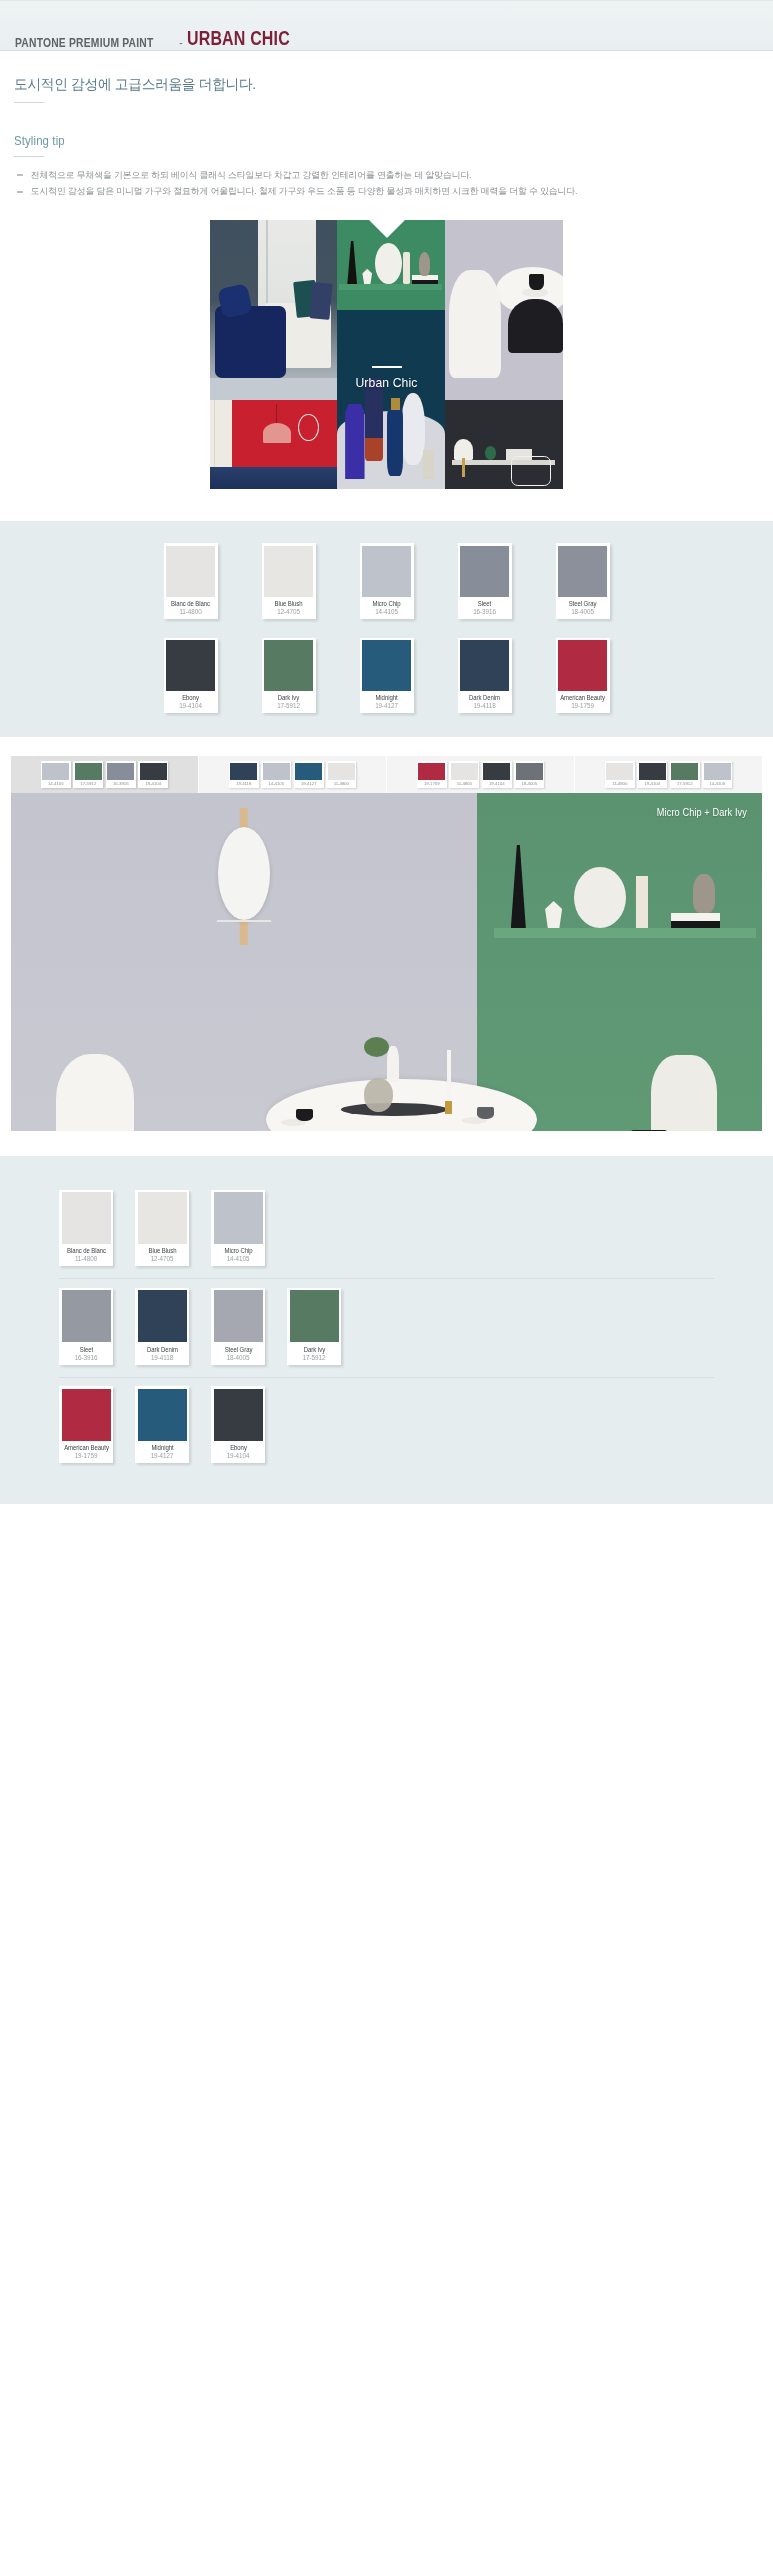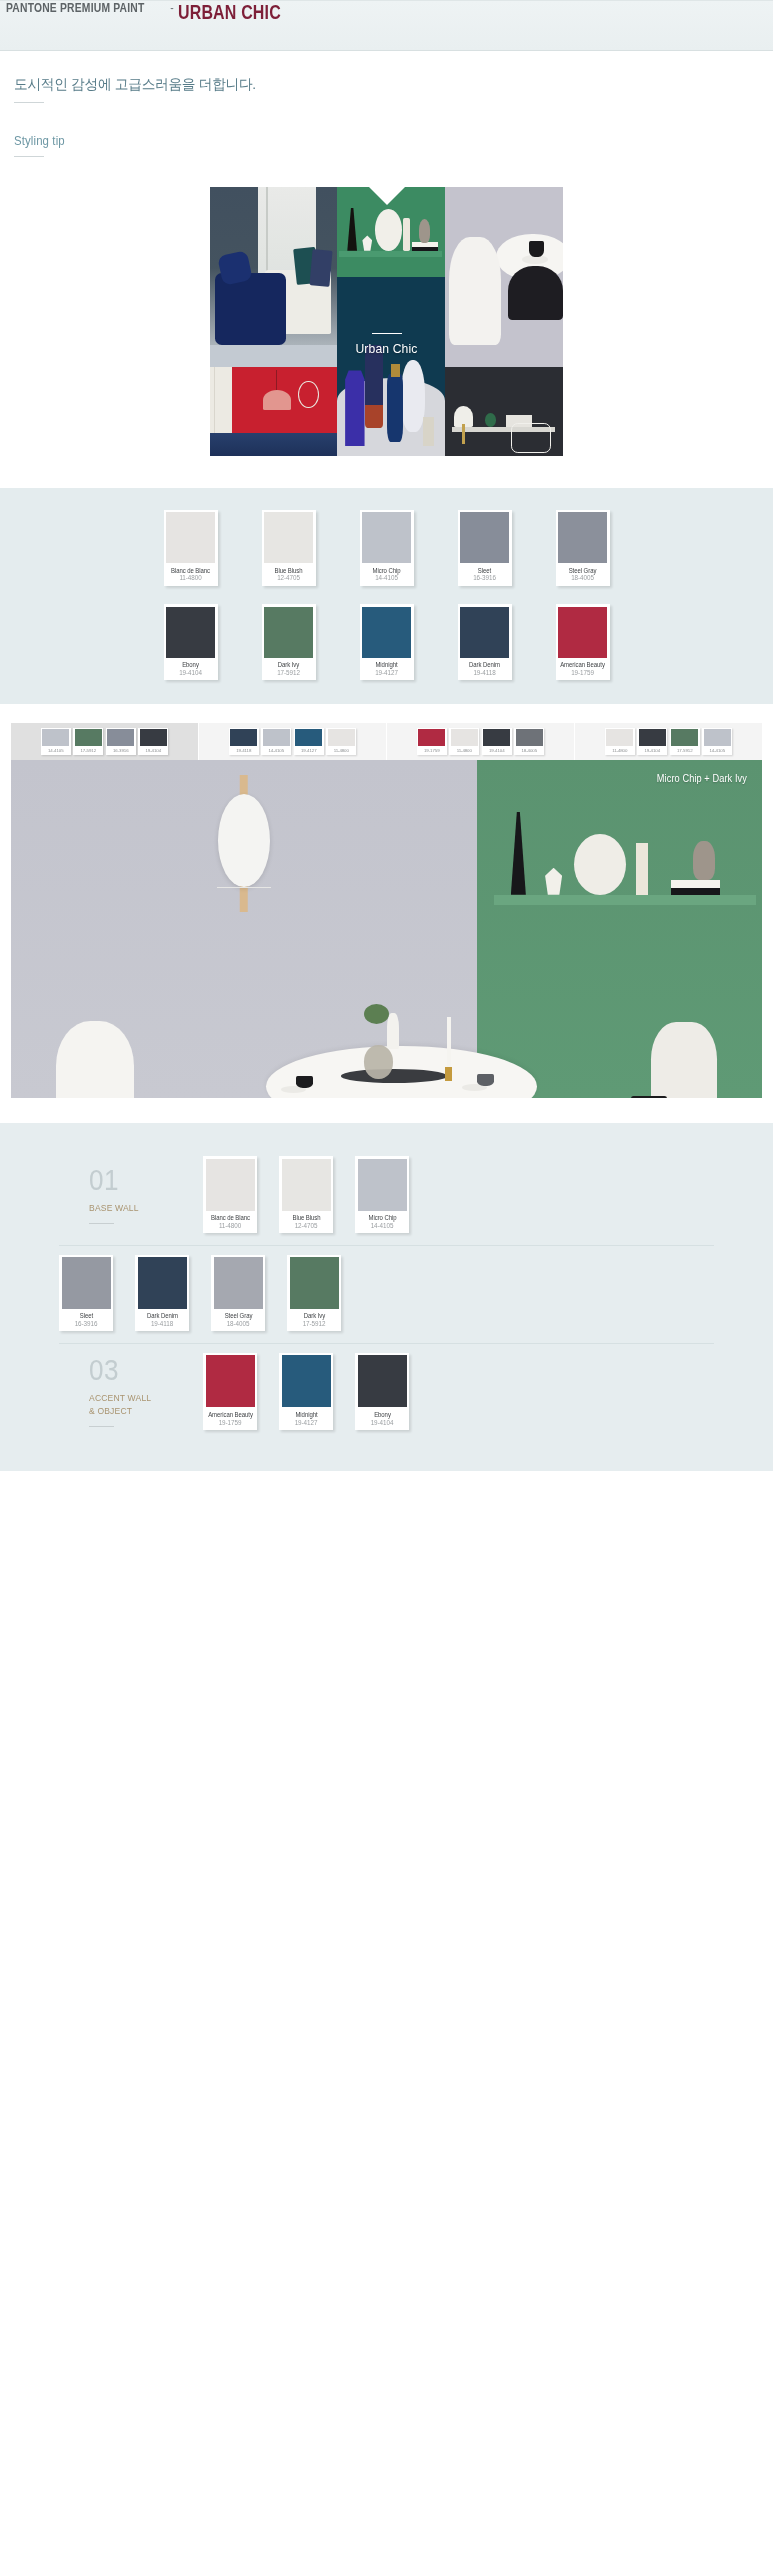--- a/index.html
+++ b/index.html
@@ -15,22 +15,22 @@
 
   .page { width: 773px; position: relative; }
 
   
   .header-bar {
     height: 51px;
     background: linear-gradient(180deg,#eef3f4 0%, #e9eff0 100%);
     border-top: 0.8px solid #dfe6e7;
     border-bottom: 0.8px solid #d8e0e1;
     display: flex;
-    align-items: flex-start;
-    padding-left: 6px;
+    align-items: flex-end;
+    padding-left: 15px;
   }
   .header-kicker {
     font-size: 12px;
     letter-spacing: .02em;
     color: #5d6366;
     font-weight: 600;
     transform: scaleX(.86);
     transform-origin: left center;
     white-space: nowrap;
   }
@@ -344,20 +344,24 @@
   </div>
 
   <div class="text-section">
     <div class="lead-title">도시적인 감성에 고급스러움을 더합니다.</div>
     <div class="rule"></div>
 
     <div class="gap-1"></div>
 
     <div class="sub-title">Styling tip</div>
     <div class="rule"></div>
+    <ul class="bullets">
+      <li>전체적으로 무채색을 기본으로 하되 베이식 클래식 스타일보다 차갑고 강렬한 인테리어를 연출하는 데 알맞습니다.</li>
+      <li>도시적인 감성을 담은 미니멀 가구와 절묘하게 어울립니다. 철제 가구와 우드 소품 등 다양한 물성과 매치하면 시크한 매력을 더할 수 있습니다.</li>
+    </ul>
   </div>
 
   <div class="collage-wrap">
     <div class="collage">
 
       <div class="cell cell-sofa">
         <div class="sofa-curtain"></div>
         <div class="sofa-couch"></div>
         <div class="sofa-pillow1"></div>
         <div class="sofa-pillow2"></div>
@@ -580,25 +584,20 @@
           <div class="d-sau2"></div>
             <div class="d-cup2"></div>
         </div>
         <div class="scene-caption">Micro Chip + Dark Ivy</div>
       </div>
     </div>
   </div>
 
   <div class="groups" id="groupsRoot">
       <div class="group">
-        <div class="group-meta">
-          <div class="group-num">01</div>
-          <div class="group-label" style="white-space: pre-line;">BASE WALL</div>
-          <div class="group-rule"></div>
-        </div>
         <div class="group-cards">
           <div class="group-card">
             <span class="group-chip" style="background: rgb(230, 228, 226);"></span>
             <div class="swatch-name">Blanc de Blanc</div>
             <div class="swatch-code">11-4800</div>
           </div>
           <div class="group-card">
             <span class="group-chip" style="background: rgb(231, 230, 227);"></span>
             <div class="swatch-name">Blue Blush</div>
             <div class="swatch-code">12-4705</div>
@@ -628,26 +627,20 @@
             <div class="swatch-code">18-4005</div>
           </div>
           <div class="group-card">
             <span class="group-chip" style="background: rgb(87, 122, 98);"></span>
             <div class="swatch-name">Dark Ivy</div>
             <div class="swatch-code">17-5912</div>
           </div>
         </div>
       </div>
       <div class="group">
-        <div class="group-meta">
-          <div class="group-num">03</div>
-          <div class="group-label" style="white-space: pre-line;">ACCENT WALL
-&amp; OBJECT</div>
-          <div class="group-rule"></div>
-        </div>
         <div class="group-cards">
           <div class="group-card">
             <span class="group-chip" style="background: rgb(176, 42, 66);"></span>
             <div class="swatch-name">American Beauty</div>
             <div class="swatch-code">19-1759</div>
           </div>
           <div class="group-card">
             <span class="group-chip" style="background: rgb(39, 91, 124);"></span>
             <div class="swatch-name">Midnight</div>
             <div class="swatch-code">19-4127</div>

